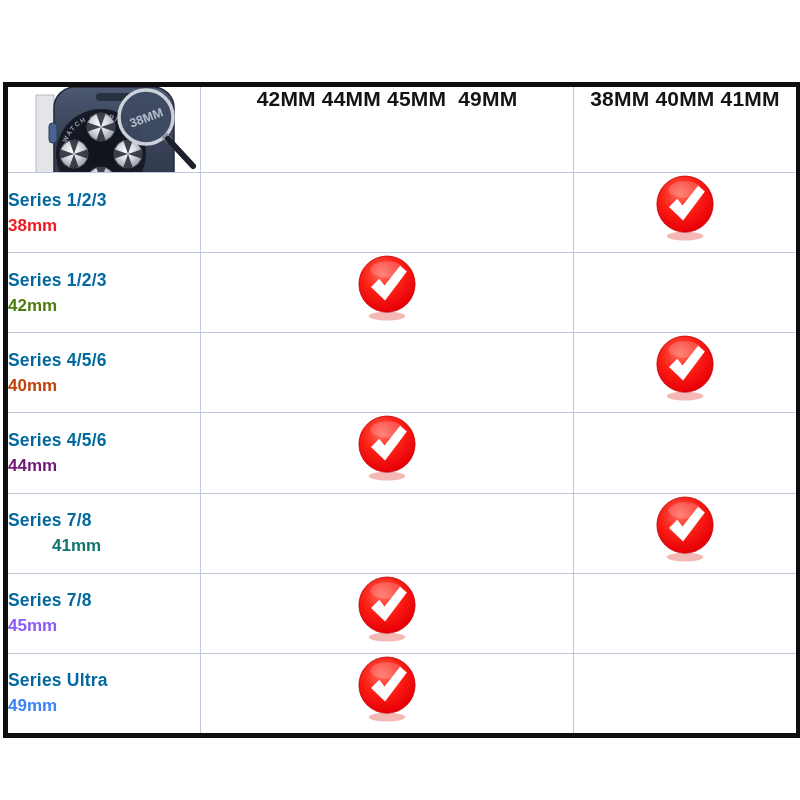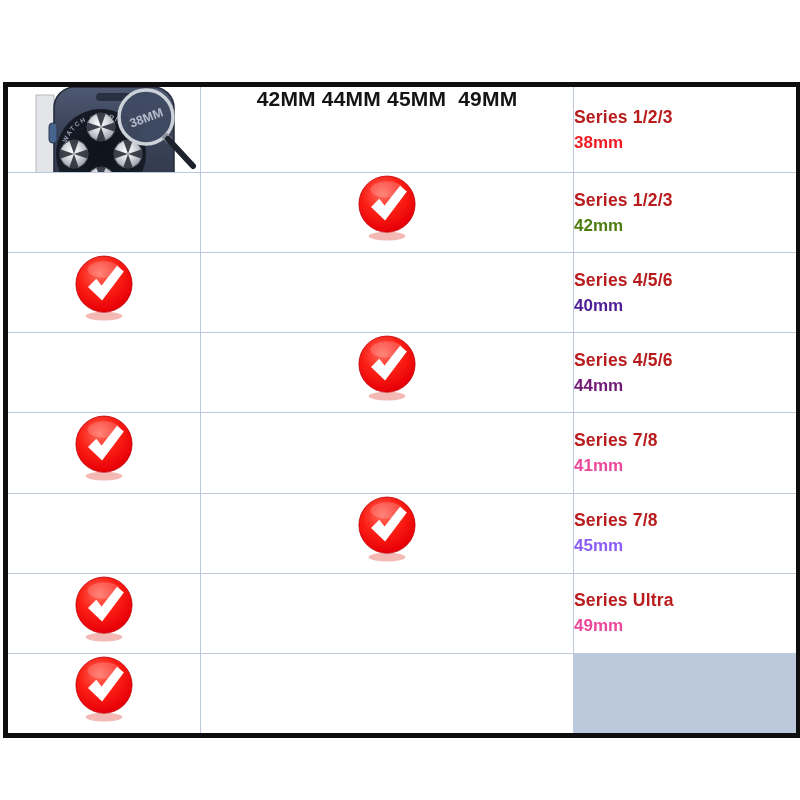--- a/index.html
+++ b/index.html
@@ -40,21 +40,21 @@
     font-weight: bold;
     font-size: 21px;
     color: #141414;
     white-space: pre;
     letter-spacing: 0.2px;
   }
   .label-cell { flex-direction: column; }
   .series {
     font-size: 17.5px;
     font-weight: bold;
-    color: #b91c1c;
+    color: #0369a1;
     letter-spacing: 0.2px;
   }
   .size {
     font-size: 17px;
     font-weight: bold;
     margin-top: 5px;
   }
   .check-icon { width: 62px; height: 70px; display: block; }
   .defs-holder { position: absolute; width: 0; height: 0; overflow: hidden; }
 </style>
@@ -124,20 +124,23 @@
           <circle cx="138" cy="30" r="27" fill="#3f4a62" fill-opacity="0.94" stroke="#ccd1d9" stroke-width="3.5"></circle>
           <text x="138" y="35" transform="rotate(-20 138 30)" font-size="12.5" font-weight="bold" fill="#b4bdcd" text-anchor="middle">38MM</text>
           <line x1="156" y1="48" x2="162" y2="54" stroke="#8a8f99" stroke-width="7"></line>
           <line x1="160" y1="52" x2="185" y2="79" stroke="#1c212b" stroke-width="6" stroke-linecap="round"></line>
         </g>
       </svg>
     </div>
     <div class="cell">
       <span class="header-label">42MM 44MM 45MM  49MM</span>
     </div>
+    <div class="cell">
+      <span class="header-label">38MM 40MM 41MM</span>
+    </div>
 
     <div class="cell label-cell">
       <div class="series">Series 1/2/3</div>
       <div class="size" style="color: rgb(238, 28, 37);">38mm</div>
     </div>
     <div class="cell">
       
     </div>
     <div class="cell">
       <svg class="check-icon">
@@ -153,21 +156,21 @@
       <svg class="check-icon">
           <use href="#check-symbol"></use>
         </svg>
     </div>
     <div class="cell">
       
     </div>
 
     <div class="cell label-cell">
       <div class="series">Series 4/5/6</div>
-      <div class="size" style="color: #4c1d95;">40mm</div>
+      <div class="size" style="color: #c2410c;">40mm</div>
     </div>
     <div class="cell">
       
     </div>
     <div class="cell">
       <svg class="check-icon">
           <use href="#check-symbol"></use>
         </svg>
     </div>
 
@@ -179,21 +182,21 @@
       <svg class="check-icon">
           <use href="#check-symbol"></use>
         </svg>
     </div>
     <div class="cell">
       
     </div>
 
     <div class="cell label-cell">
       <div class="series">Series 7/8</div>
-      <div class="size" style="color: #ec4899;">41mm</div>
+      <div class="size" style="color: #0f766e; margin-left: 44px;">41mm</div>
     </div>
     <div class="cell">
       
     </div>
     <div class="cell">
       <svg class="check-icon">
           <use href="#check-symbol"></use>
         </svg>
     </div>
 
@@ -205,21 +208,21 @@
       <svg class="check-icon">
           <use href="#check-symbol"></use>
         </svg>
     </div>
     <div class="cell">
       
     </div>
 
     <div class="cell label-cell">
       <div class="series">Series Ultra</div>
-      <div class="size" style="color: #ec4899;">49mm</div>
+      <div class="size" style="color: #3b82f6;">49mm</div>
     </div>
     <div class="cell">
       <svg class="check-icon">
           <use href="#check-symbol"></use>
         </svg>
     </div>
     <div class="cell">
       
     </div>
 

